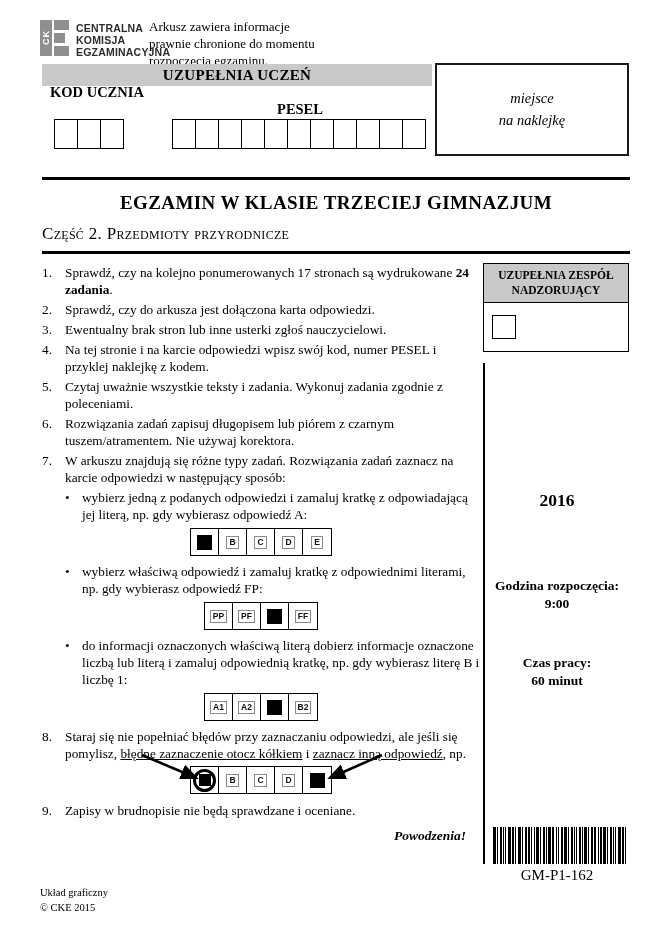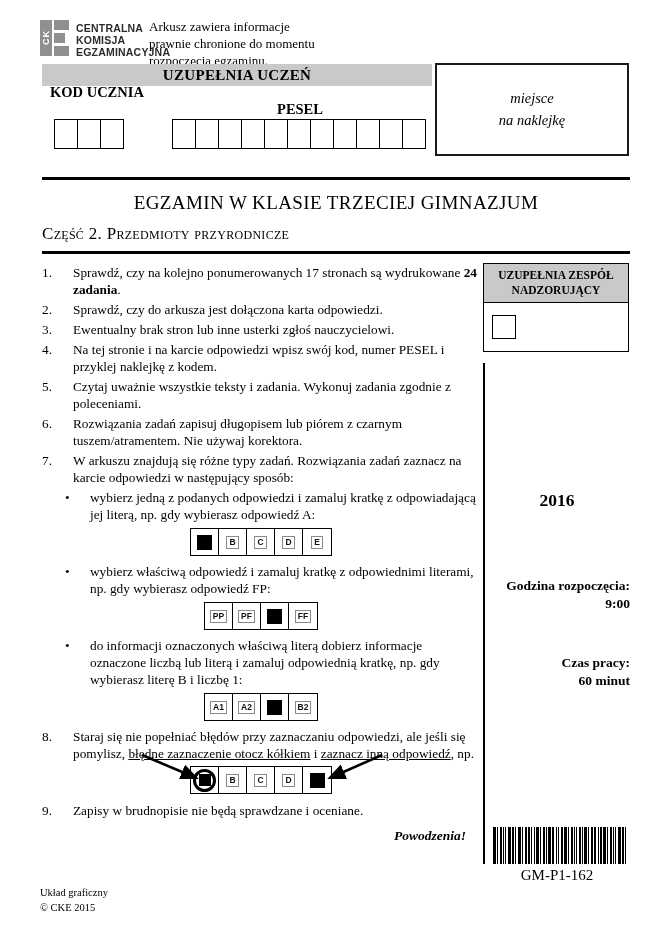--- a/index.html
+++ b/index.html
@@ -48,35 +48,35 @@
     position:absolute; left:435px; top:63px; width:194px; height:93px;
     border:2px solid #1a1a1a; display:flex; flex-direction:column;
     align-items:center; justify-content:center; font-style:italic; font-size:14.5px; line-height:1.45;
   }
   
   .rule { position:absolute; left:42px; width:588px; height:3px; background:#000; }
   .rule-1 { top:177px; }
   .rule-2 { top:251px; }
   .main-title {
     position:absolute; left:42px; top:192px; width:588px; text-align:center;
-    font-weight:normal; font-size:19px; letter-spacing:.4px;
+    font-weight:bold; font-size:19px; letter-spacing:.4px;
   }
   .sub-title {
     position:absolute; left:42px; top:224px; width:588px; text-align:left;
     font-variant:small-caps; font-size:17px; letter-spacing:.3px;
   }
   
   .instr {
     position:absolute; left:42px; top:264px; width:438px;
     font-size:13.3px; line-height:17px;
   }
   .instr-h { font-weight:bold; font-size:13.5px; margin-bottom:3px; }
   .item { display:flex; margin-bottom:3px; }
   .inum { flex:0 0 23px; }
-  .itext { flex:1;margin-left:8px; }
+  .itext { flex:1; }
   .bullet { display:flex; margin-left:23px; margin-bottom:2px; }
   .bdot { flex:0 0 17px; }
   .bold { font-weight:bold; }
   .u { text-decoration:underline; }
   
   .arow { display:flex; width:max-content; margin:5px auto 7px; border:1px solid #000; background:#fff; }
   .acell { width:28px; height:26px; display:flex; align-items:center; justify-content:center; border-right:1px solid #000; }
   .acell:last-child { border-right:none; }
   .fillsq { width:15px; height:15px; background:#000; }
   .lbox {
@@ -99,21 +99,21 @@
   }
   .sup-body { display:flex; gap:7px; padding:9px 4px 12px 8px; }
   .chk { flex:0 0 24px; width:24px; height:24px; border:1.5px solid #000; margin-top:3px; background:#fff; }
   .chk-label { font-size:11px; line-height:1.32; }
   .vline { position:absolute; left:483px; top:363px; width:1.5px; height:501px; background:#000; }
   .exam-date {
     position:absolute; left:484px; top:489px; width:146px; text-align:center;
     font-weight:bold; font-size:17.5px; line-height:1.32;
   }
   .start-block, .duration-block {
-    position:absolute; left:484px; width:146px; text-align:right;
+    position:absolute; left:484px; width:146px; text-align:center;
     font-weight:bold; font-size:13.5px; line-height:1.35;
   }
   .start-block { top:577px; }
   .duration-block { top:654px; }
   
   .barcode { position:absolute; left:493px; top:827px; width:137px; height:37px; display:flex; align-items:stretch; }
   .barcode i { display:block; height:100%; background:#000; }
   .barcode-label { position:absolute; left:483px; top:867px; width:148px; text-align:center; font-size:15px; }
   
   .footer { position:absolute; left:40px; top:886px; font-size:10.5px; line-height:1.4; }

